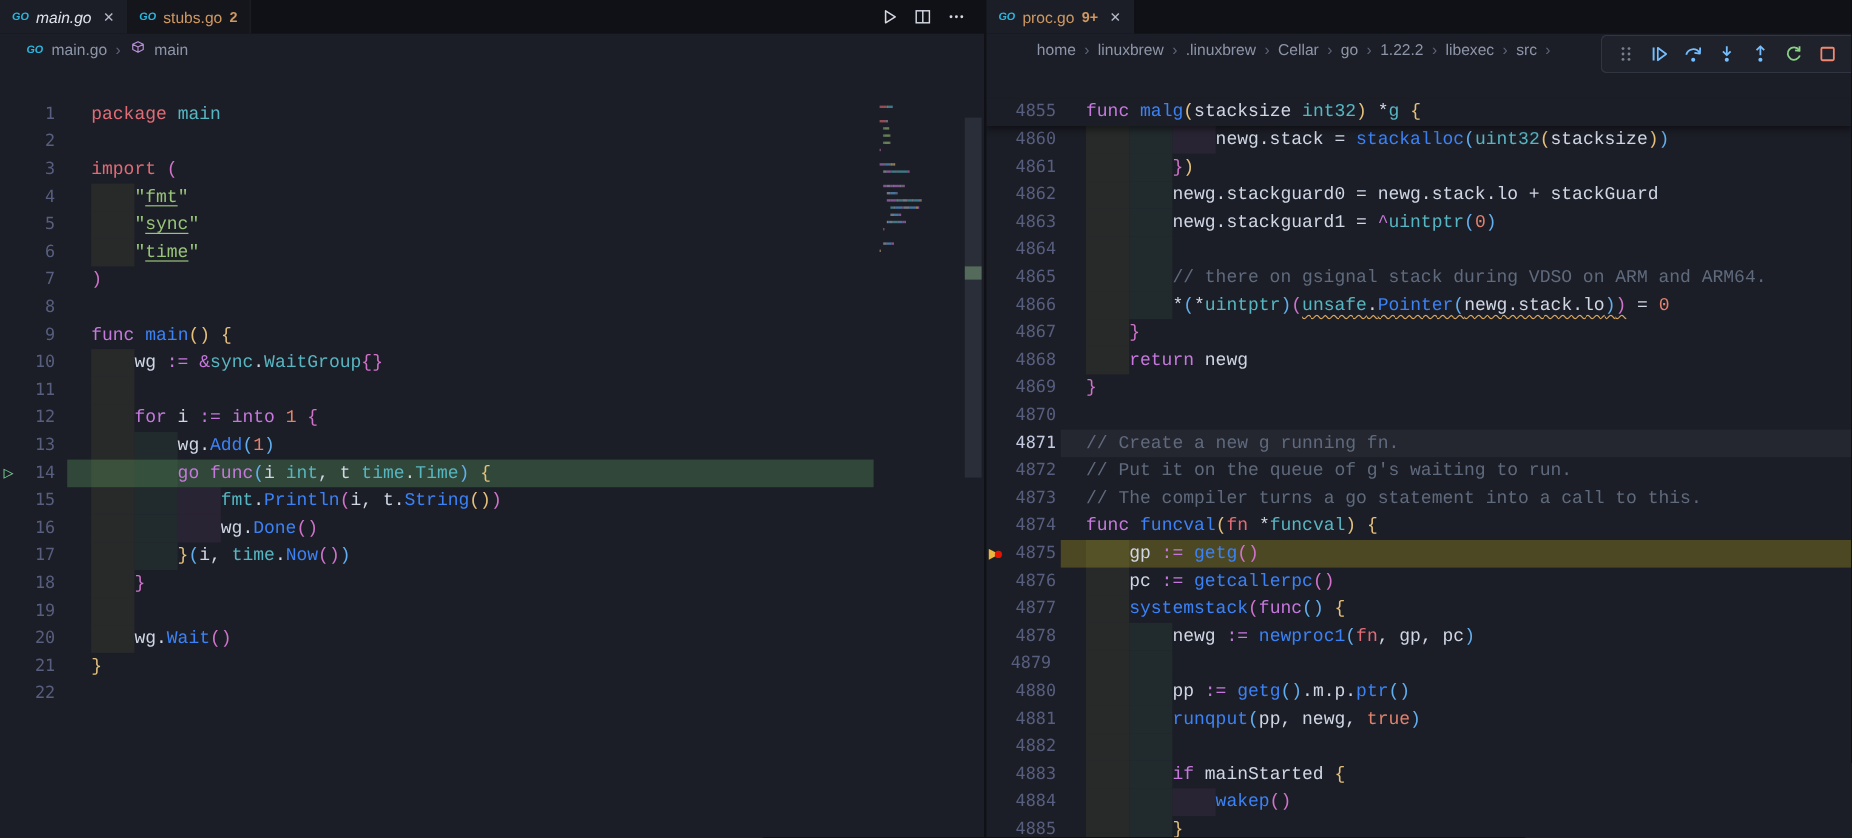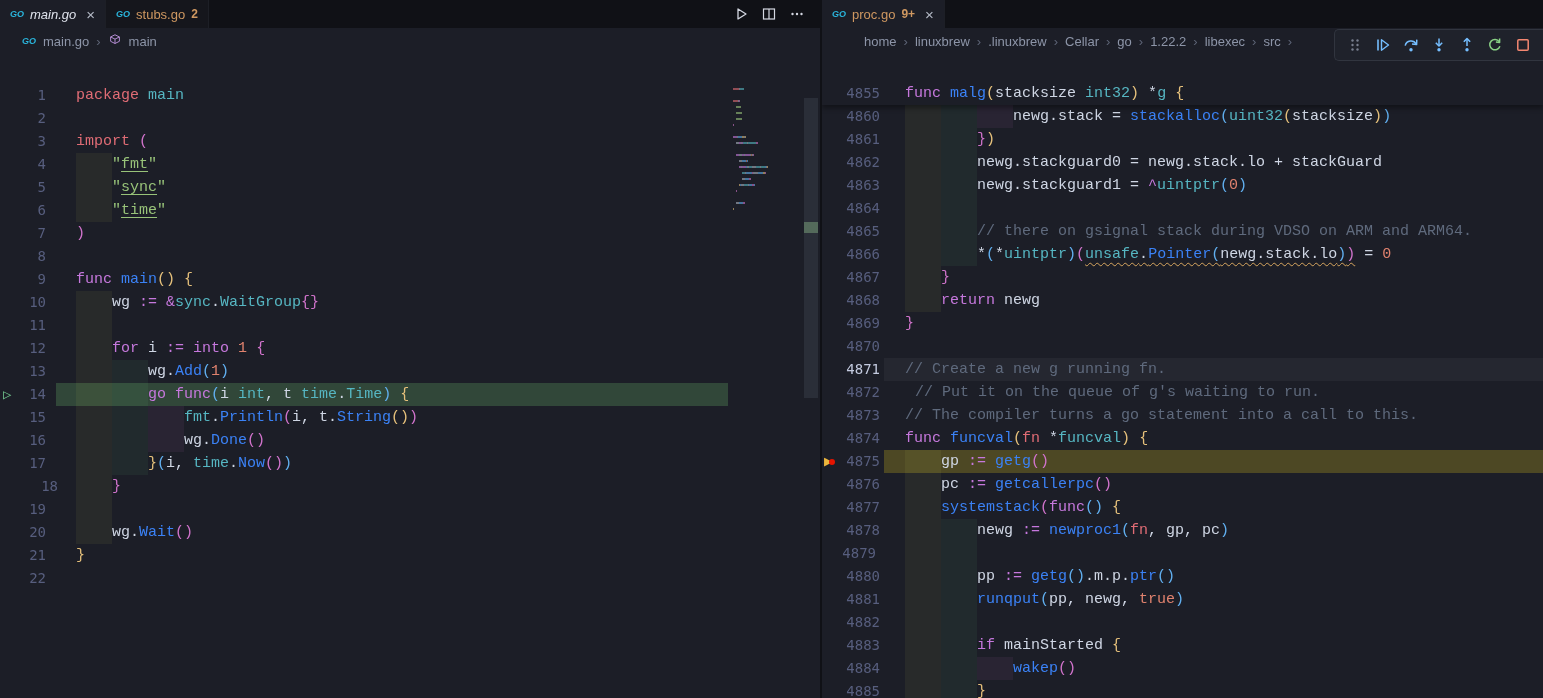--- a/index.html
+++ b/index.html
@@ -192,21 +192,21 @@
               <span class="iblock i2" style="left: 148px;"></span>
               <span class="codetext" style="left: 184px;"><span class="tk-txt">wg.</span><span class="tk-fn">Done</span><span class="tk-b2">()</span></span>
             </div>
             <div class="row">
               <span class="lnum" style="left: 0px; width: 46px;">17</span>
               <span class="iblock i0" style="left: 76px;"></span>
               <span class="iblock i1" style="left: 112px;"></span>
               <span class="codetext" style="left: 148px;"><span class="tk-b1">}</span><span class="tk-b3">(</span><span class="tk-txt">i, </span><span class="tk-type">time</span><span class="tk-txt">.</span><span class="tk-fn">Now</span><span class="tk-b2">()</span><span class="tk-b3">)</span></span>
             </div>
             <div class="row">
-              <span class="lnum" style="left: 12px; width: 46px;">18</span>
+              <span class="lnum" style="left: 0px; width: 46px;">18</span>
               <span class="iblock i0" style="left: 76px;"></span>
               <span class="codetext" style="left: 112px;"><span class="tk-b2">}</span></span>
             </div>
             <div class="row">
               <span class="lnum" style="left: 0px; width: 46px;">19</span>
               <span class="iblock i0" style="left: 76px;"></span>
             </div>
             <div class="row">
               <span class="lnum" style="left: 0px; width: 46px;">20</span>
               <span class="iblock i0" style="left: 76px;"></span>
@@ -345,21 +345,21 @@
             <div class="row">
               <span class="lnum" style="left: 14px; width: 44px;">4870</span>
             </div>
             <div class="row hl-cursor">
               <span class="hl-layer" style="left: 62px;"></span>
               <span class="lnum num-bright" style="left: 14px; width: 44px;">4871</span>
               <span class="codetext" style="left: 83px;"><span class="tk-cmt">// Create a new g running fn.</span></span>
             </div>
             <div class="row">
               <span class="lnum" style="left: 14px; width: 44px;">4872</span>
-              <span class="codetext" style="left: 83px; margin-left: 10px;"><span class="tk-cmt">// Put it on the queue of g's waiting to run.</span></span>
+              <span class="codetext" style="left: 83px;"><span class="tk-cmt">// Put it on the queue of g's waiting to run.</span></span>
             </div>
             <div class="row">
               <span class="lnum" style="left: 14px; width: 44px;">4873</span>
               <span class="codetext" style="left: 83px;"><span class="tk-cmt">// The compiler turns a go statement into a call to this.</span></span>
             </div>
             <div class="row">
               <span class="lnum" style="left: 14px; width: 44px;">4874</span>
               <span class="codetext" style="left: 83px;"><span class="tk-kw">func</span><span class="tk-txt"> </span><span class="tk-fn">funcval</span><span class="tk-b1">(</span><span class="tk-param">fn</span><span class="tk-txt"> *</span><span class="tk-type">funcval</span><span class="tk-b1">)</span><span class="tk-txt"> </span><span class="tk-b1">{</span></span>
             </div>
             <div class="row hl-yellow">

